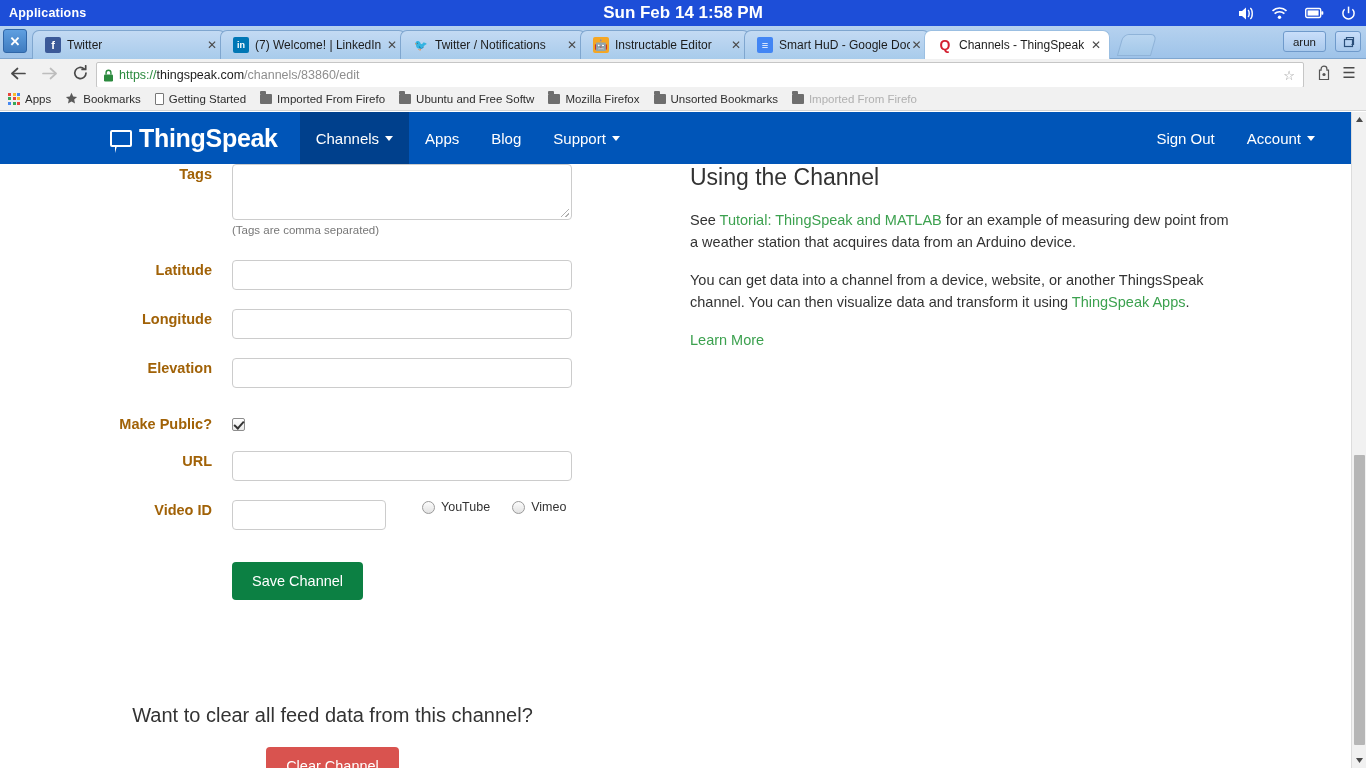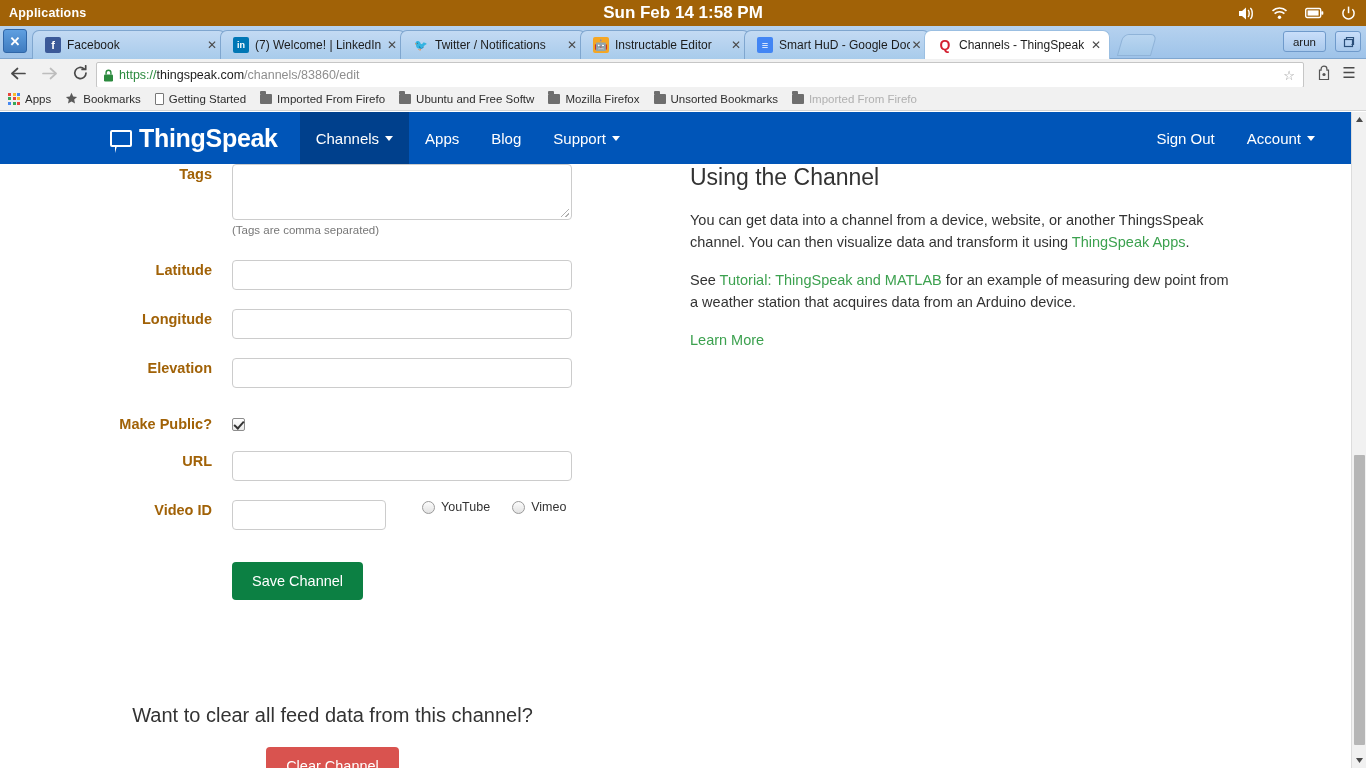--- a/index.html
+++ b/index.html
@@ -7,21 +7,21 @@
     width: 1366px; height: 768px;
     overflow: hidden;
     font-family: "Liberation Sans", sans-serif;
     background: #ffffff;
   }
 
   
   .os-panel {
     position: absolute; top: 0; left: 0;
     width: 1366px; height: 26px;
-    background: #a16207;
+    background: #1d4ed8;
     color: #ffffff;
     display: flex; align-items: center;
   }
   .os-apps-label {
     font-size: 12.5px; font-weight: bold;
     margin-left: 9px; letter-spacing: .2px;
   }
   .os-clock {
     position: absolute; left: 0; right: 0;
     text-align: center;
@@ -382,21 +382,21 @@
         </svg>
     </span>
   </div>
 </div>
 
 <div class="tabstrip">
   <div class="winclose">✕</div>
   <div class="tabs" id="tabs-host">
       <div class="tab" style="width: 194px;">
         <span class="fav" style="background: rgb(59, 89, 152); color: rgb(255, 255, 255);">f</span>
-        <span class="ttl">Facebook</span>
+        <span class="ttl">Twitter</span>
         <span class="tclose" style="margin-left: auto;">✕</span>
       </div>
       <div class="tab" style="width: 186px;">
         <span class="fav" style="background: rgb(0, 119, 181); color: rgb(255, 255, 255); font-size: 9px;">in</span>
         <span class="ttl">(7) Welcome! | LinkedIn</span>
         <span class="tclose" style="margin-left: auto;">✕</span>
       </div>
       <div class="tab" style="width: 186px;">
         <span class="fav" style="background: transparent; color: rgb(29, 161, 242);">🐦</span>
         <span class="ttl">Twitter / Notifications</span>
@@ -611,22 +611,22 @@
       </div>
     </div>
 
     <div class="form-row" style="top:398px; left:0;">
       <div class="f-label" style="padding-right:20px;"></div>
       <button class="btn btn-save">Save Channel</button>
     </div>
 
     <div class="side">
       <h2>Using the Channel</h2>
+      <p><span>See </span><a class="lnk" href="#">Tutorial: ThingSpeak and MATLAB</a><span> for an example of measuring dew point from a weather station that acquires data from an Arduino device.</span></p>
       <p><span>You can get data into a channel from a device, website, or another ThingsSpeak channel. You can then visualize data and transform it using </span><a class="lnk" href="#">ThingSpeak Apps</a><span>.</span></p>
-      <p><span>See </span><a class="lnk" href="#">Tutorial: ThingSpeak and MATLAB</a><span> for an example of measuring dew point from a weather station that acquires data from an Arduino device.</span></p>
       <p><a class="lnk" href="#">Learn More</a></p>
     </div>
 
     <div class="clear-sec">
       <h3>Want to clear all feed data from this channel?</h3>
       <button class="btn btn-clear">Clear Channel</button>
     </div>
 
   </div>
 </div>

